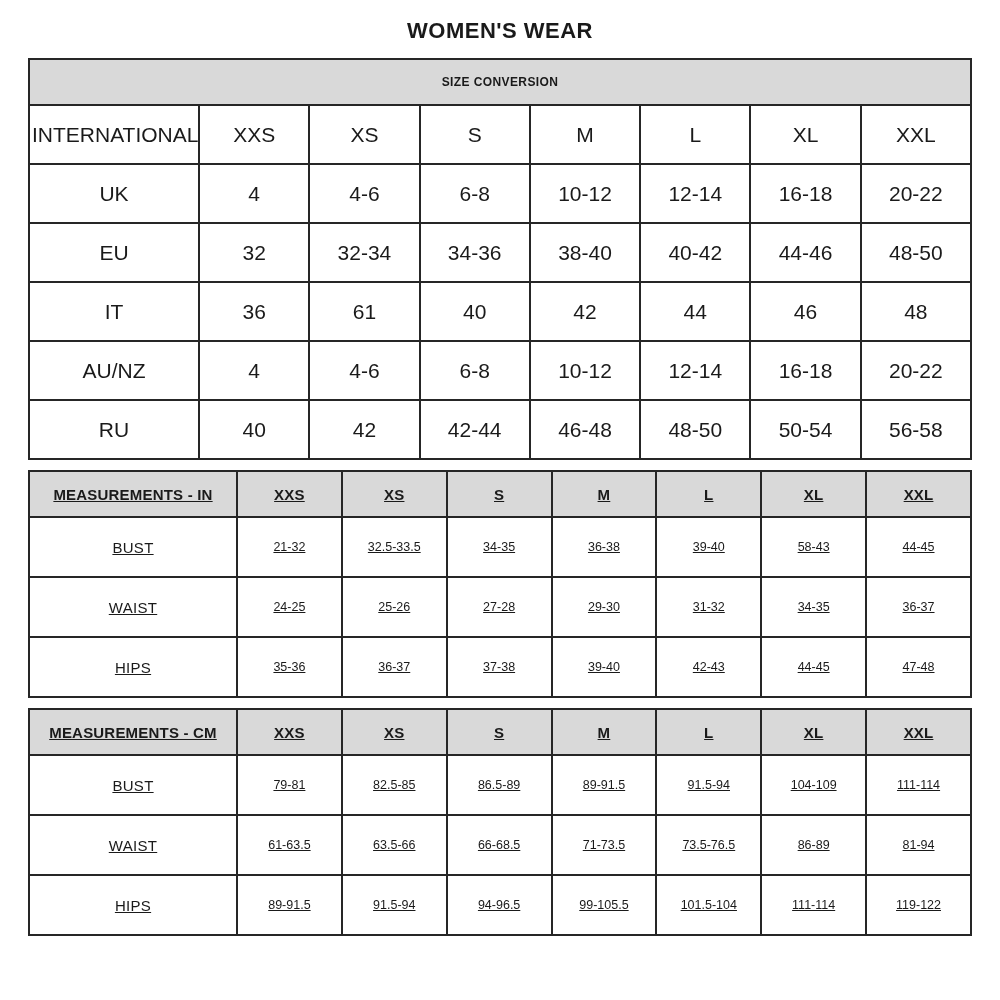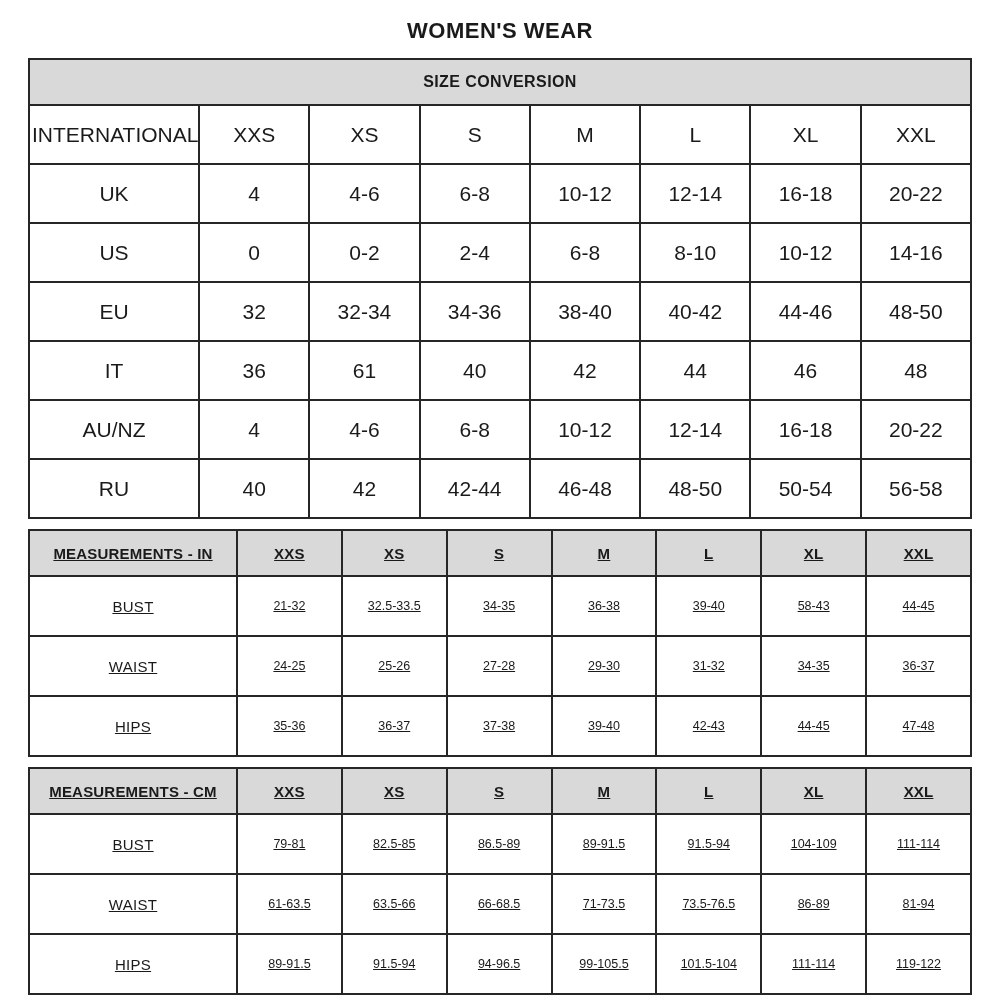--- a/index.html
+++ b/index.html
@@ -35,21 +35,21 @@
     vertical-align: middle;
     padding: 0 2px;
     overflow: hidden;
   }
   
   .conv col.c0 { width: 170px; }
   .conv td { height: 57px; font-size: 21px; }
   .conv th.band {
     background: var(--header-bg, #d9d9d9);
     height: 44px;
-    font-size: 16px;
+    font-size: 12px;
     font-weight: 700;
     letter-spacing: 0.4px;
   }
   
   .meas { margin-top: 10px; text-decoration: underline; }
   .meas col.c0 { width: 208px; }
   .meas th {
     background: var(--header-bg, #d9d9d9);
     height: 44px;
     font-size: 15px;
@@ -89,30 +89,20 @@
           <td class="lab">UK</td>
           <td>4</td>
           <td>4-6</td>
           <td>6-8</td>
           <td>10-12</td>
           <td>12-14</td>
           <td>16-18</td>
           <td>20-22</td>
         </tr>
         <tr>
-          <td class="lab">US</td>
-          <td>0</td>
-          <td>0-2</td>
-          <td>2-4</td>
-          <td>6-8</td>
-          <td>8-10</td>
-          <td>10-12</td>
-          <td>14-16</td>
-        </tr>
-        <tr>
           <td class="lab">EU</td>
           <td>32</td>
           <td>32-34</td>
           <td>34-36</td>
           <td>38-40</td>
           <td>40-42</td>
           <td>44-46</td>
           <td>48-50</td>
         </tr>
         <tr>

